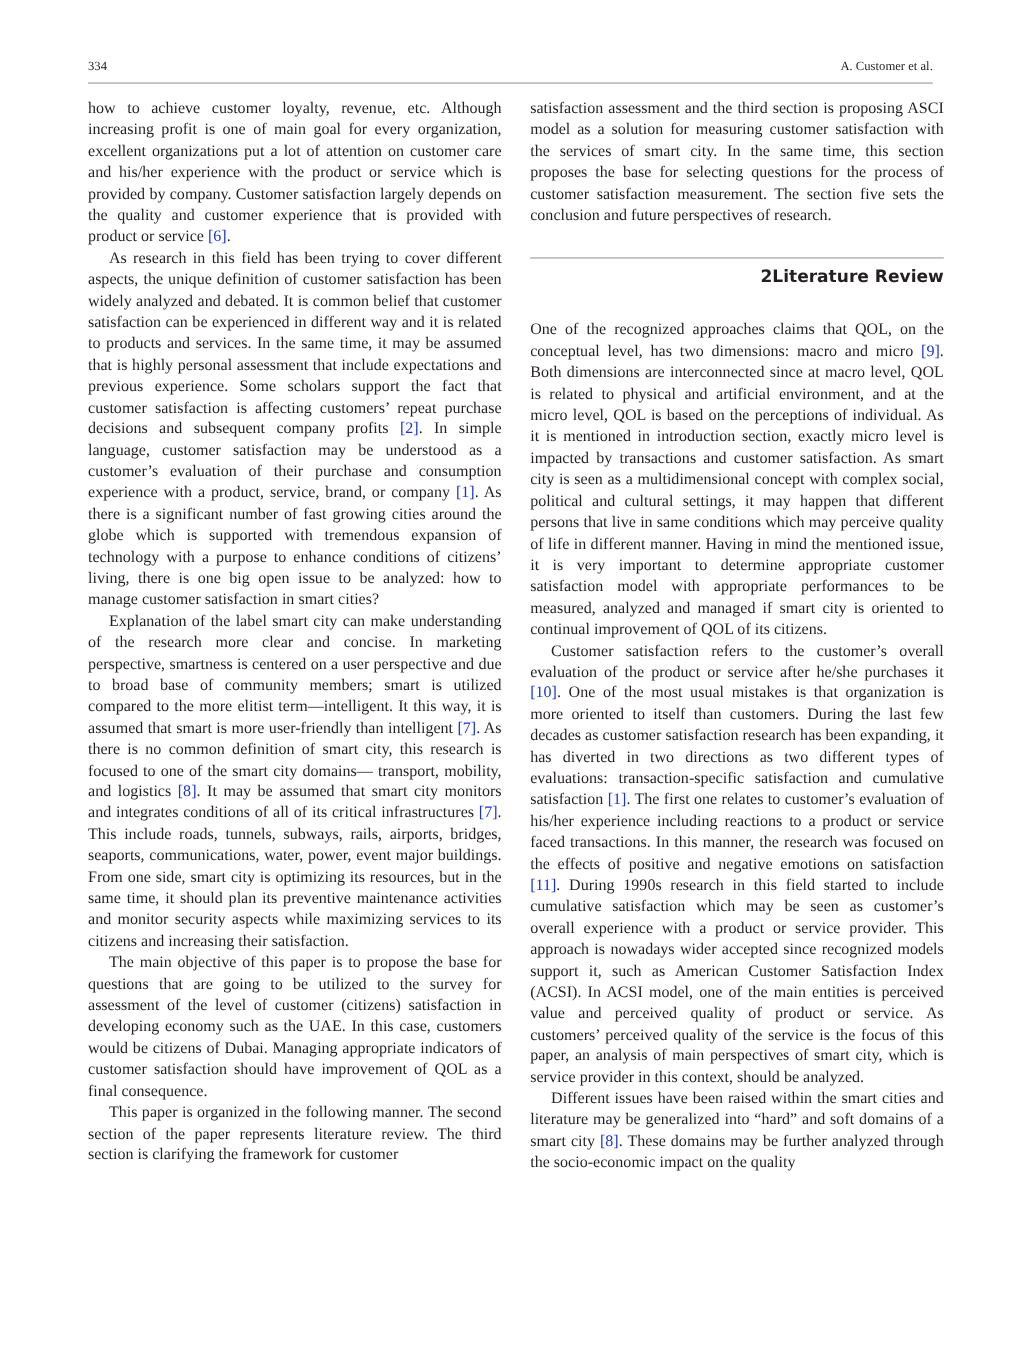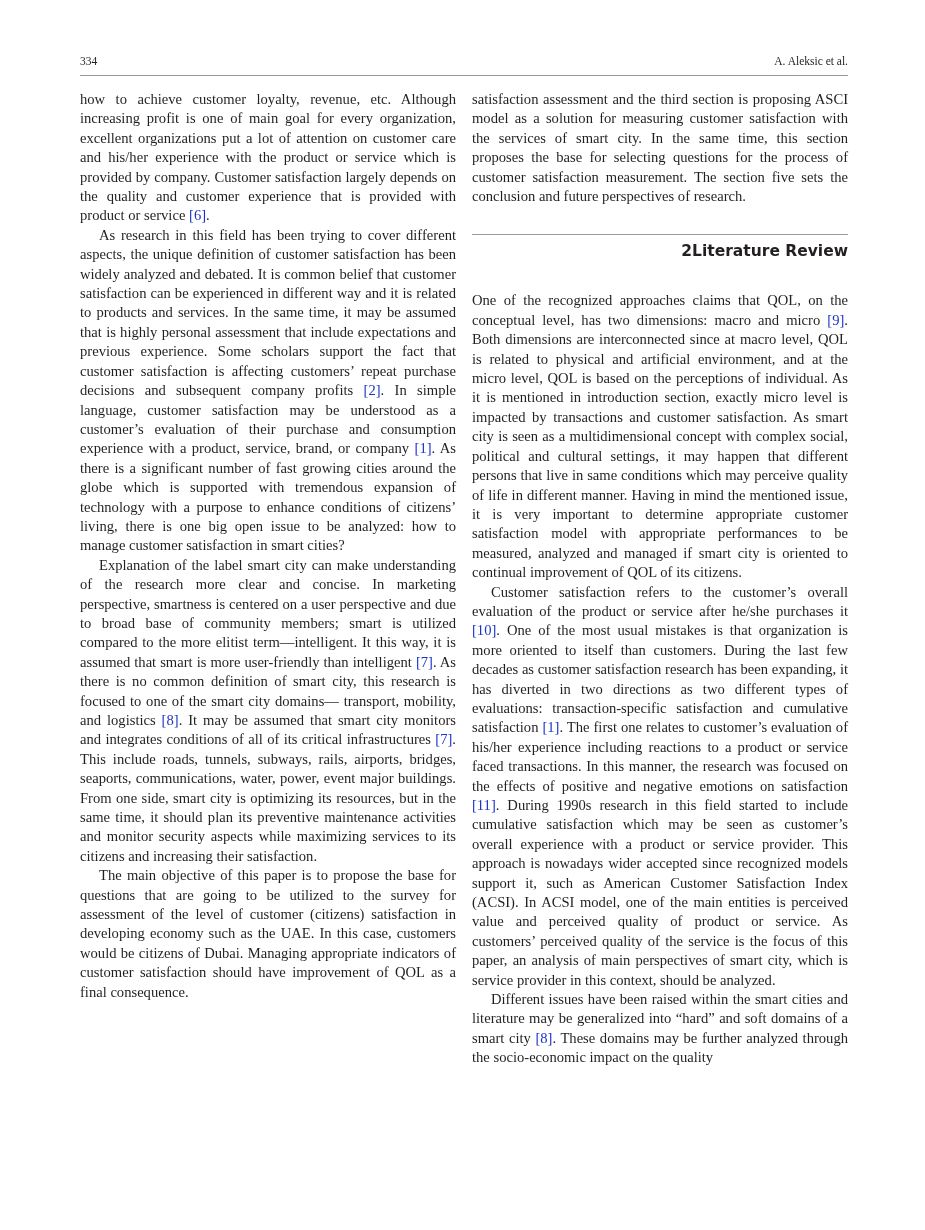--- a/index.html
+++ b/index.html
@@ -47,21 +47,21 @@
     top: 90px;
     width: 376px;
     font-family: "Liberation Serif", serif;
     font-size: 14.6px;
     line-height: 19.4px;
     text-align: justify;
     hyphens: manual;
     color: #231f20;
   }
   .col-left { left: 80px; }
-  .col-right { left: 472px; }
+  .col-right { left: 482px; }
   .para {
     margin: 0;
     text-indent: 0;
     font-family: Liberation Serif, serif;
   }
   .para.indent { text-indent: 19px; }
   .cite {
     color: #1a33cc;
     text-decoration: none;
   }
@@ -83,33 +83,34 @@
   .section-heading .sec-num {
     display: inline-block;
     width: 26px;
   }
 </style>
 </head>
 <body>
 
 <div class="running-head">
   <span class="page-number">334</span>
-  <span class="authors">A. Aleksic et al.</span>
+  <span class="authors">A. Customer et al.</span>
 </div>
 <div class="head-rule"></div>
 
 <div class="column col-left">
   <p class="para"><span>how to achieve customer loyalty, revenue, etc. Although increasing profit is one of main goal for every organization, excellent organizations put a lot of attention on customer care and his/her experience with the product or service which is provided by company. Customer satisfaction lar­gely depends on the quality and customer experience that is provided with product or service </span><a class="cite">[6]</a><span>.</span></p>
 
   <p class="para indent"><span>As research in this field has been trying to cover different aspects, the unique definition of customer satisfaction has been widely analyzed and debated. It is common belief that customer satisfaction can be experienced in different way and it is related to products and services. In the same time, it may be assumed that is highly personal assessment that include expectations and previous experience. Some schol­ars support the fact that customer satisfaction is affecting customers’ repeat purchase decisions and subsequent com­pany profits </span><a class="cite">[2]</a><span>. In simple language, customer satisfaction may be understood as a customer’s evaluation of their pur­chase and consumption experience with a product, service, brand, or company </span><a class="cite">[1]</a><span>. As there is a significant number of fast growing cities around the globe which is supported with tremendous expansion of technology with a purpose to enhance conditions of citizens’ living, there is one big open issue to be analyzed: how to manage customer satisfaction in smart cities?</span></p>
 
   <p class="para indent"><span>Explanation of the label smart city can make under­standing of the research more clear and concise. In marketing perspective, smartness is centered on a user perspective and due to broad base of community members; smart is utilized compared to the more elitist term—intelligent. It this way, it is assumed that smart is more user-friendly than intelligent </span><a class="cite">[7]</a><span>. As there is no common definition of smart city, this research is focused to one of the smart city domains— transport, mobility, and logistics </span><a class="cite">[8]</a><span>. It may be assumed that smart city monitors and integrates conditions of all of its critical infrastructures </span><a class="cite">[7]</a><span>. This include roads, tunnels, sub­ways, rails, airports, bridges, seaports, communications, water, power, event major buildings. From one side, smart city is optimizing its resources, but in the same time, it should plan its preventive maintenance activities and monitor secu­rity aspects while maximizing services to its citizens and increasing their satisfaction.</span></p>
 
   <p class="para indent"><span>The main objective of this paper is to propose the base for questions that are going to be utilized to the survey for assessment of the level of customer (citizens) satisfaction in developing economy such as the UAE. In this case, cus­tomers would be citizens of Dubai. Managing appropriate indicators of customer satisfaction should have improvement of QOL as a final consequence.</span></p>
 
+  <p class="para indent"><span>This paper is organized in the following manner. The second section of the paper represents literature review. The third section is clarifying the framework for customer</span></p>
 </div>
 
 <div class="column col-right">
   <p class="para"><span>satisfaction assessment and the third section is proposing ASCI model as a solution for measuring customer satisfac­tion with the services of smart city. In the same time, this section proposes the base for selecting questions for the process of customer satisfaction measurement. The section five sets the conclusion and future perspectives of research.</span></p>
 
   <div class="section-rule"></div>
   <h2 class="section-heading"><span class="sec-num">2</span><span>Literature Review</span></h2>
 
   <p class="para"><span>One of the recognized approaches claims that QOL, on the conceptual level, has two dimensions: macro and micro </span><a class="cite">[9]</a><span>. Both dimensions are interconnected since at macro level, QOL is related to physical and artificial environment, and at the micro level, QOL is based on the perceptions of indi­vidual. As it is mentioned in introduction section, exactly micro level is impacted by transactions and customer satis­faction. As smart city is seen as a multidimensional concept with complex social, political and cultural settings, it may happen that different persons that live in same conditions which may perceive quality of life in different manner. Having in mind the mentioned issue, it is very important to determine appropriate customer satisfaction model with appropriate performances to be measured, analyzed and managed if smart city is oriented to continual improvement of QOL of its citizens.</span></p>
 

